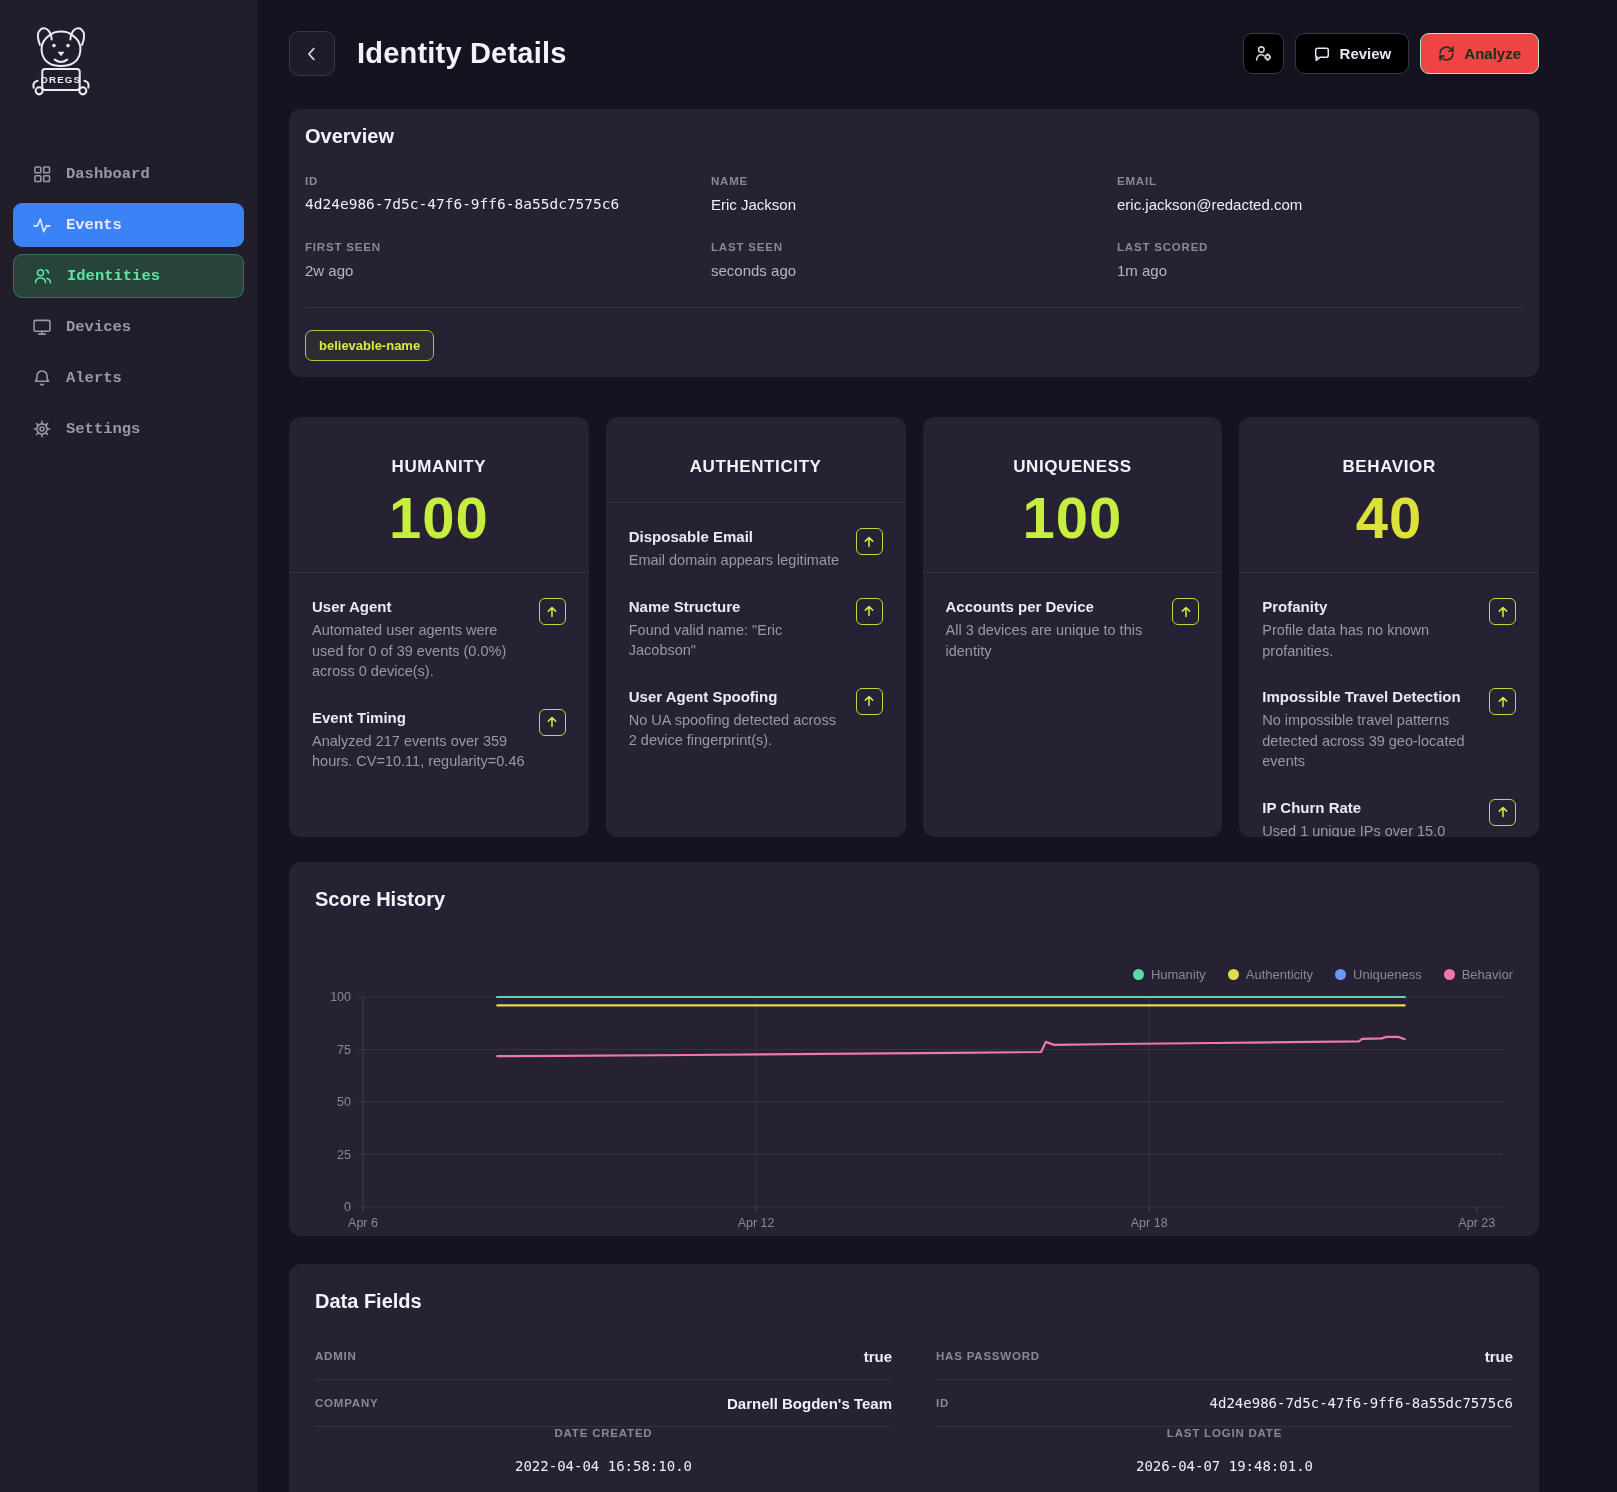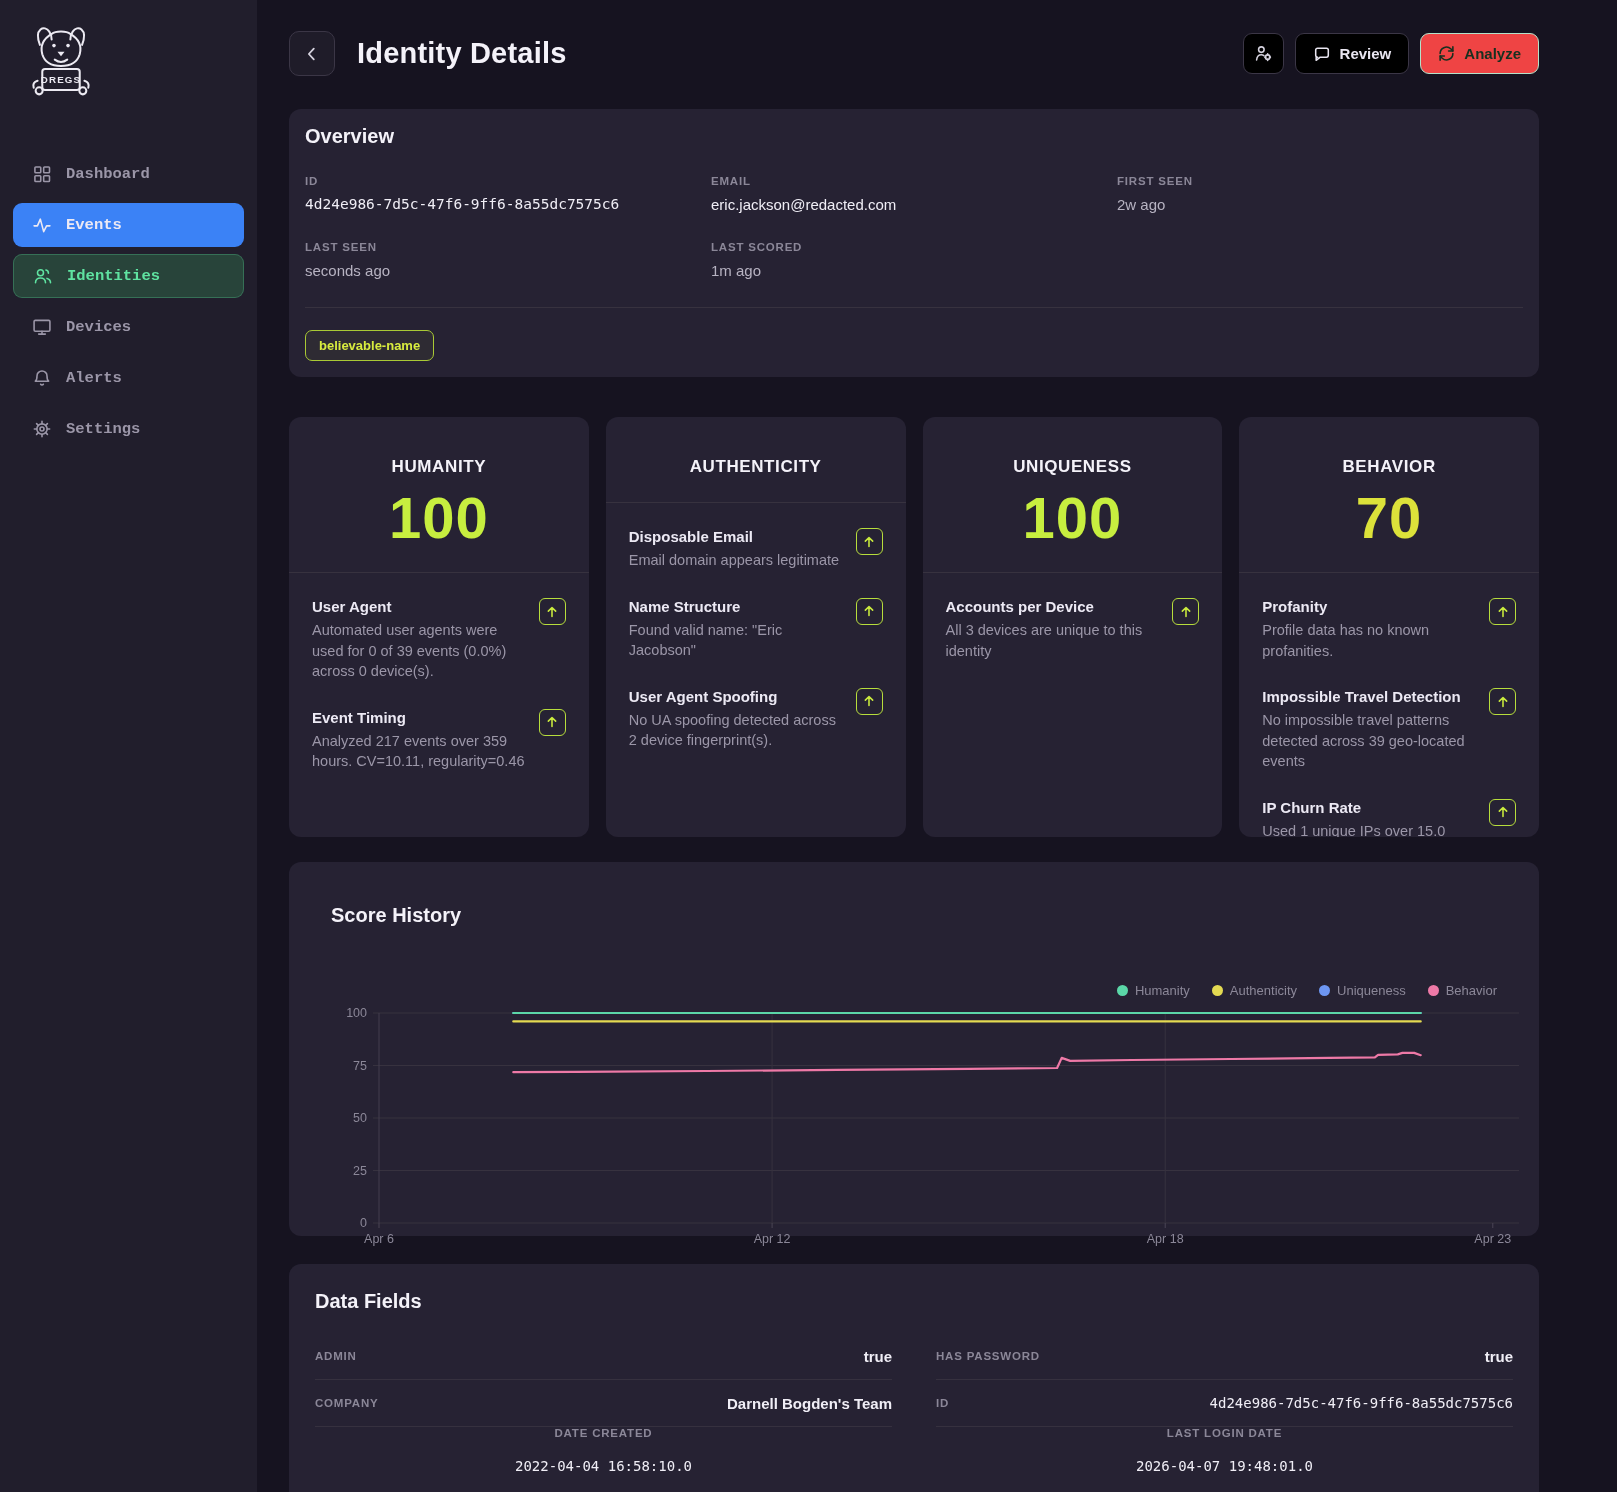--- a/index.html
+++ b/index.html
@@ -77,21 +77,21 @@
   .metric { display:flex; align-items:flex-start; }
   .metric-text { flex:1; padding-right:10px; }
   .metric-name { font-size:15px; font-weight:700; color:#ece9f4; margin-bottom:5px; }
   .metric-desc { font-size:14.5px; line-height:1.42; color:#9b96a8; }
   .metric-arrow {
     flex:none; width:27px; height:27px; border:1.5px solid #b7dd3c; border-radius:6px;
     display:flex; align-items:center; justify-content:center; cursor:pointer;
   }
 
   
-  .history { height:374px; padding:42px; margin-bottom:28px; }
+  .history { height:374px; padding:26px; margin-bottom:28px; }
   .legend { display:flex; justify-content:flex-end; gap:22px; margin-top:54px; height:18px; }
   .legend-item { display:flex; align-items:center; gap:7px; font-size:13px; color:#8b8798; cursor:pointer; }
   .legend-dot { width:11px; height:11px; border-radius:50%; }
   #history-chart { display:block; margin-top:2px; }
 
   
   .datafields { height:420px; padding:26px; }
   .df-grid { display:grid; grid-template-columns:1fr 1fr; column-gap:44px; margin-top:20px; }
   .df-row { display:flex; align-items:center; justify-content:space-between; height:47px; border-bottom:1px solid #36313f; }
   .df-row.last { border-bottom:none;flex-direction:column; }
@@ -207,20 +207,24 @@
     </div>
 
     <section class="card overview">
       <div class="card-title">Overview</div>
       <div class="ov-grid">
         <div>
           <div class="field-label">ID</div>
           <div class="field-value mono">4d24e986-7d5c-47f6-9ff6-8a55dc7575c6</div>
         </div>
         <div>
+          <div class="field-label">NAME</div>
+          <div class="field-value">Eric Jackson</div>
+        </div>
+        <div>
           <div class="field-label">EMAIL</div>
           <div class="field-value">eric.jackson@redacted.com</div>
         </div>
         <div>
           <div class="field-label">FIRST SEEN</div>
           <div class="field-value dim">2w ago</div>
         </div>
         <div>
           <div class="field-label">LAST SEEN</div>
           <div class="field-value dim">seconds ago</div>
@@ -328,21 +332,21 @@
                   <path d="M8 13 V3 M3.8 7 L8 3 l4.2 4"></path>
                 </svg>
             </div>
           </div>
         </div>
       </section>
 
       <section class="card score-card">
         <div class="score-head">
           <div class="score-name">BEHAVIOR</div>
-          <div class="score-num" style="color: rgb(220, 226, 58);">70</div>
+          <div class="score-num" style="color: rgb(220, 226, 58);">40</div>
         </div>
         <div class="score-divider"></div>
         <div class="metrics">
           <div class="metric">
             <div class="metric-text">
               <div class="metric-name">Profanity</div>
               <div class="metric-desc">Profile data has no known profanities.</div>
             </div>
             <div class="metric-arrow">
               <svg width="14" height="14" viewBox="0 0 16 16" fill="none" stroke="#c9ea3e" stroke-width="1.8" stroke-linecap="round" stroke-linejoin="round">

